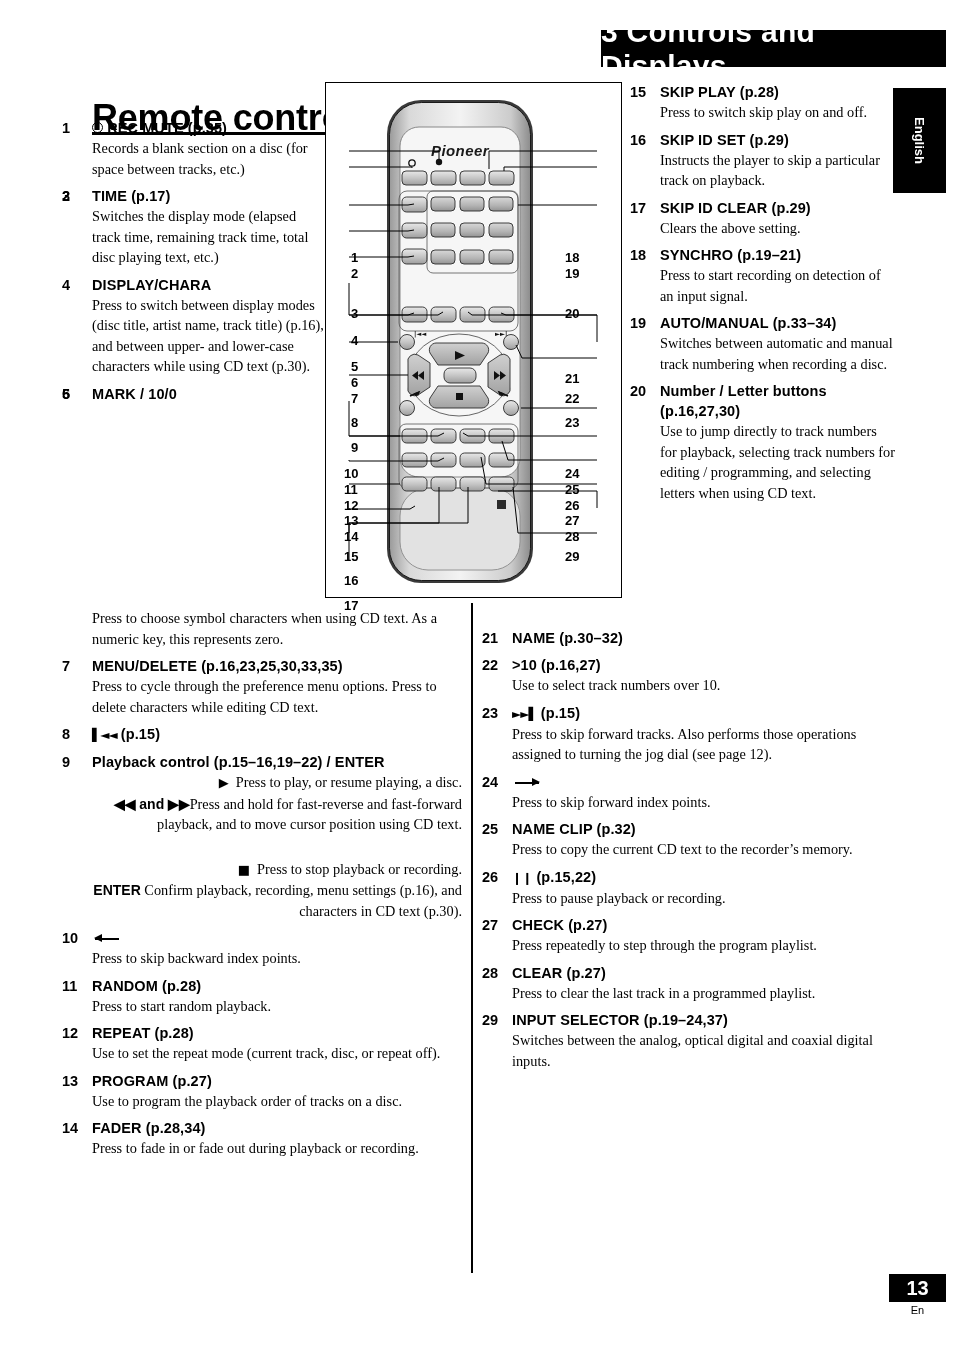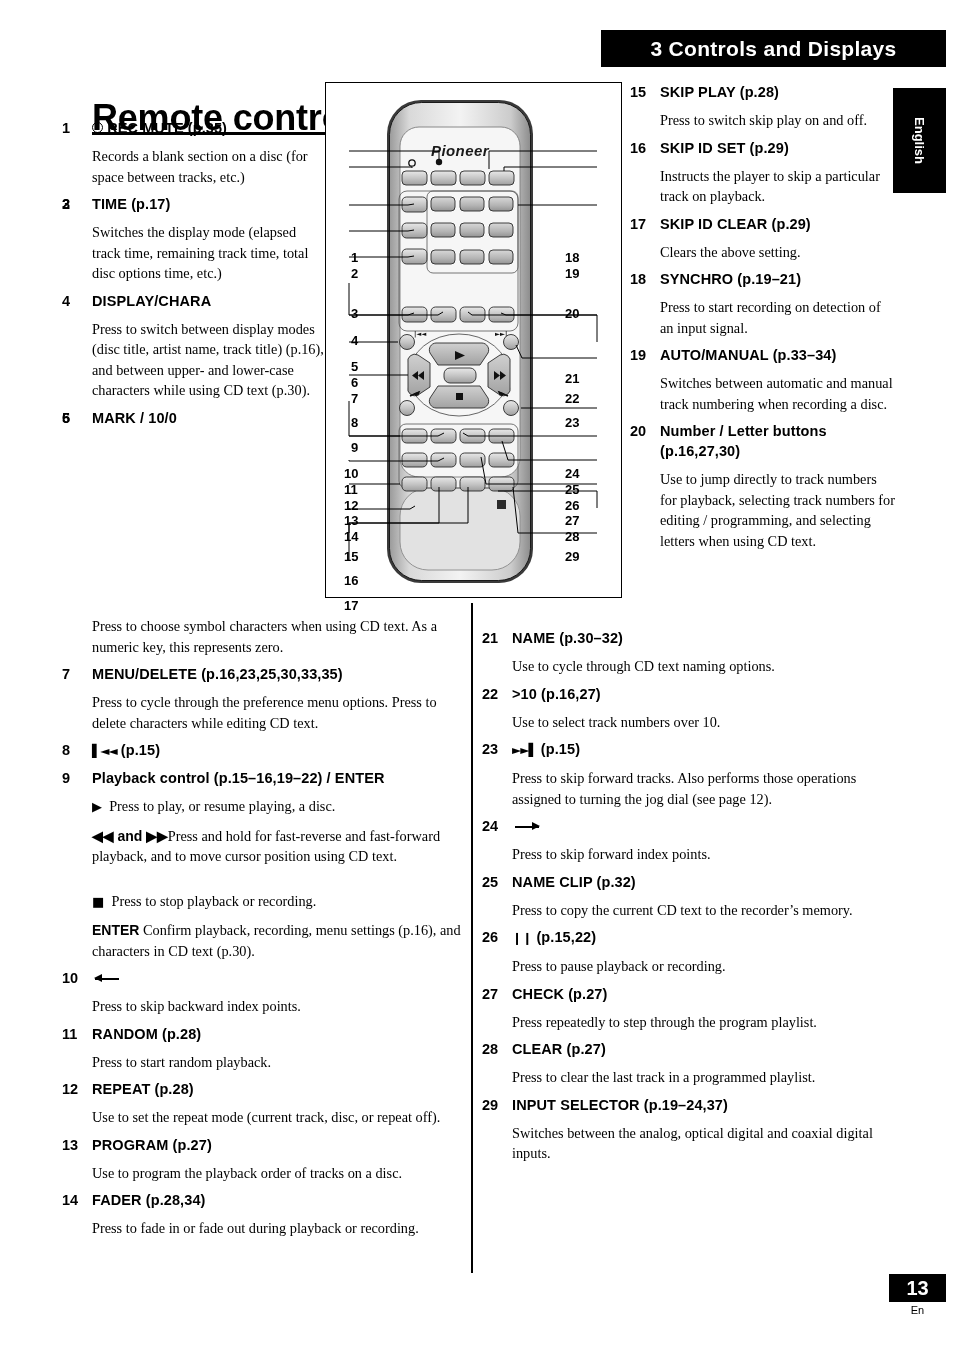--- a/index.html
+++ b/index.html
@@ -24,21 +24,21 @@
     width: 345px;
     height: 37px;
     background: #000000;
     display: flex;
     align-items: center;
     justify-content: center;
   }
   #chapter-header .htext {
     font-family: "Liberation Sans", sans-serif;
     font-weight: bold;
-    font-size: 21px;
+    font-size: 30px;
     color: #ffffff;
     letter-spacing: 0.3px;
   }
 
   
   #lang-tab {
     position: absolute;
     left: 893px;
     top: 88px;
     width: 53px;
@@ -142,33 +142,33 @@
     font-family: "Liberation Sans", sans-serif;
     font-weight: bold;
     font-size: 14.5px;
     line-height: 20px;
     letter-spacing: 0.1px;
   }
   .item .desc {
     font-family: "Liberation Serif", serif;
     font-size: 14.3px;
     line-height: 20.5px;
-    margin-top: 8px;
+    margin-top: 0;
   }
   .item .desc .bold-sans {
     font-family: "Liberation Sans", sans-serif;
     font-weight: bold;
     font-size: 14px;
   }
   .item .desc .glyph-big {
     font-family: "DejaVu Sans", sans-serif;
     font-size: 13px;
     font-weight: bold;
   }
-  .sub-line { margin-top: 1px; }
+  .sub-line { margin-top: 1px; text-align: right; }
   .ic-circle {
     display: inline-block;
     width: 9px; height: 9px;
     border: 1.6px solid #000;
     border-radius: 50%;
     vertical-align: 0px;
   }
   .ic-dot {
     display: inline-block;
     width: 10px; height: 10px;
@@ -441,21 +441,21 @@
   </div>
 
   <div class="item">
     <span class="num">2</span>
   </div>
 
   <div class="item">
     <span class="num">3</span>
     <div class="body">
       <div class="title">TIME  (p.17)</div>
-      <div class="desc">Switches the display mode (elapsed track time, remaining track time, total disc options time, etc.)</div>
+      <div class="desc">Switches the display mode (elapsed track time, remaining track time, total disc playing text, etc.)</div>
     </div>
   </div>
 
   <div class="item">
     <span class="num">4</span>
     <div class="body">
       <div class="title">DISPLAY/CHARA</div>
       <div class="desc">Press to switch between display modes (disc title, artist name, track title) (p.16), and between upper- and lower-case characters while using CD text (p.30).</div>
     </div>
   </div>
@@ -610,21 +610,20 @@
   </div>
 
 </div>
 
 <div class="col" id="col-right-bot">
 
   <div class="item">
     <span class="num">21</span>
     <div class="body">
       <div class="title">NAME (p.30–32)</div>
-      <div class="desc">Use to cycle through CD text naming options.</div>
     </div>
   </div>
 
   <div class="item">
     <span class="num">22</span>
     <div class="body">
       <div class="title">&gt;10 (p.16,27)</div>
       <div class="desc">Use to select track numbers over 10.</div>
     </div>
   </div>

